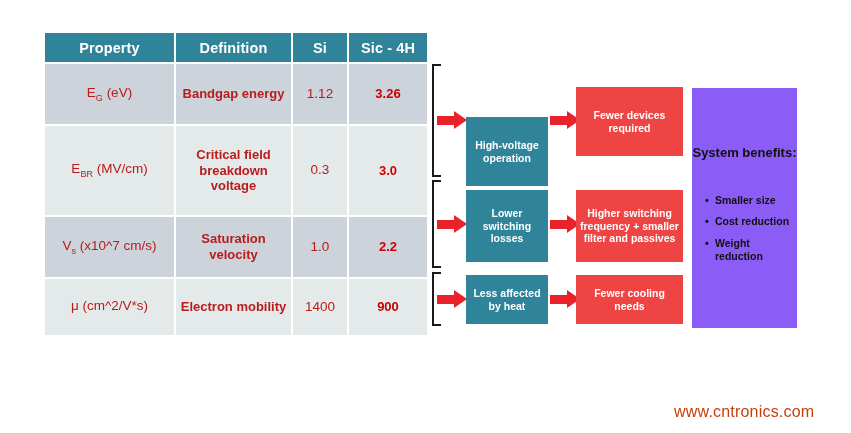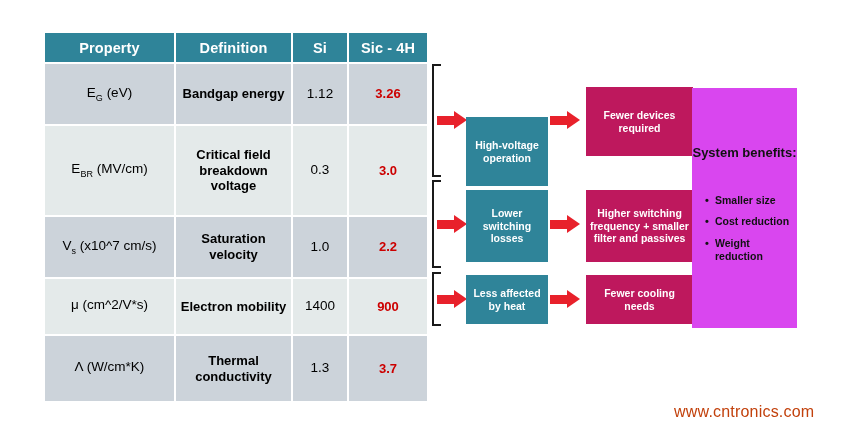--- a/index.html
+++ b/index.html
@@ -43,21 +43,21 @@
     text-align: center;
     border-right: 2px solid #ffffff;
     letter-spacing: .1px;
   }
   #comparison-table th:last-child { border-right: none; }
 
   #comparison-table td {
     text-align: center;
     vertical-align: middle;
     font-size: 13px;
-    color: #000000;
+    color: #b91c1c;
     border-right: 2px solid #ffffff;
     border-top: 2px solid #ffffff;
     padding: 6px 3px;
     line-height: 1.22;
   }
   #comparison-table td:last-child { border-right: none; }
 
   #comparison-table tbody tr.row-a td { background: #ccd3da; }
   #comparison-table tbody tr.row-b td { background: #e4eaea; }
 
@@ -113,30 +113,30 @@
     justify-content: center;
     text-align: center;
     color: #ffffff;
     font-weight: bold;
     font-size: 10.5px;
     line-height: 1.22;
     padding: 2px 4px;
     box-sizing: border-box;
   }
   .flow-box.teal { background: #2f8499; }
-  .flow-box.gray { background: #be185d; margin-left: 10px; }
+  .flow-box.gray { background: #ef4444; }
 
   
   #benefits-panel {
     position: absolute;
     left: 692px;
     top: 88px;
     width: 105px;
     height: 240px;
-    background: #d946ef;
+    background: #8b5cf6;
   }
   #benefits-title {
     position: absolute;
     top: 57px;
     left: 0;
     width: 100%;
     text-align: center;
     font-size: 13px;
     font-weight: bold;
     color: #111111;
@@ -217,26 +217,20 @@
         <td class="def-cell">Saturation velocity</td>
         <td class="si-val">1.0</td>
         <td class="sic-val">2.2</td>
       </tr>
       <tr class="row-b" style="height:57px">
         <td class="prop-cell"><span>μ (cm^2/V*s)</span><span class="sub"></span><span></span></td>
         <td class="def-cell">Electron mobility</td>
         <td class="si-val">1400</td>
         <td class="sic-val">900</td>
       </tr>
-      <tr class="row-a" style="height:66px">
-        <td class="prop-cell"><span>Λ (W/cm*K)</span><span class="sub"></span><span></span></td>
-        <td class="def-cell">Thermal conductivity</td>
-        <td class="si-val">1.3</td>
-        <td class="sic-val">3.7</td>
-      </tr>
     </tbody>
   </table>
 
   <div class="bracket" style="left:432px; top:64px; height:113px;"></div>
   <div class="bracket" style="left:432px; top:180px; height:88px;"></div>
   <div class="bracket" style="left:432px; top:272px; height:54px;"></div>
 
   <div class="arrow" style="left:437px; top:111px;">
     <span class="shaft"></span>
       <span class="head"></span>

